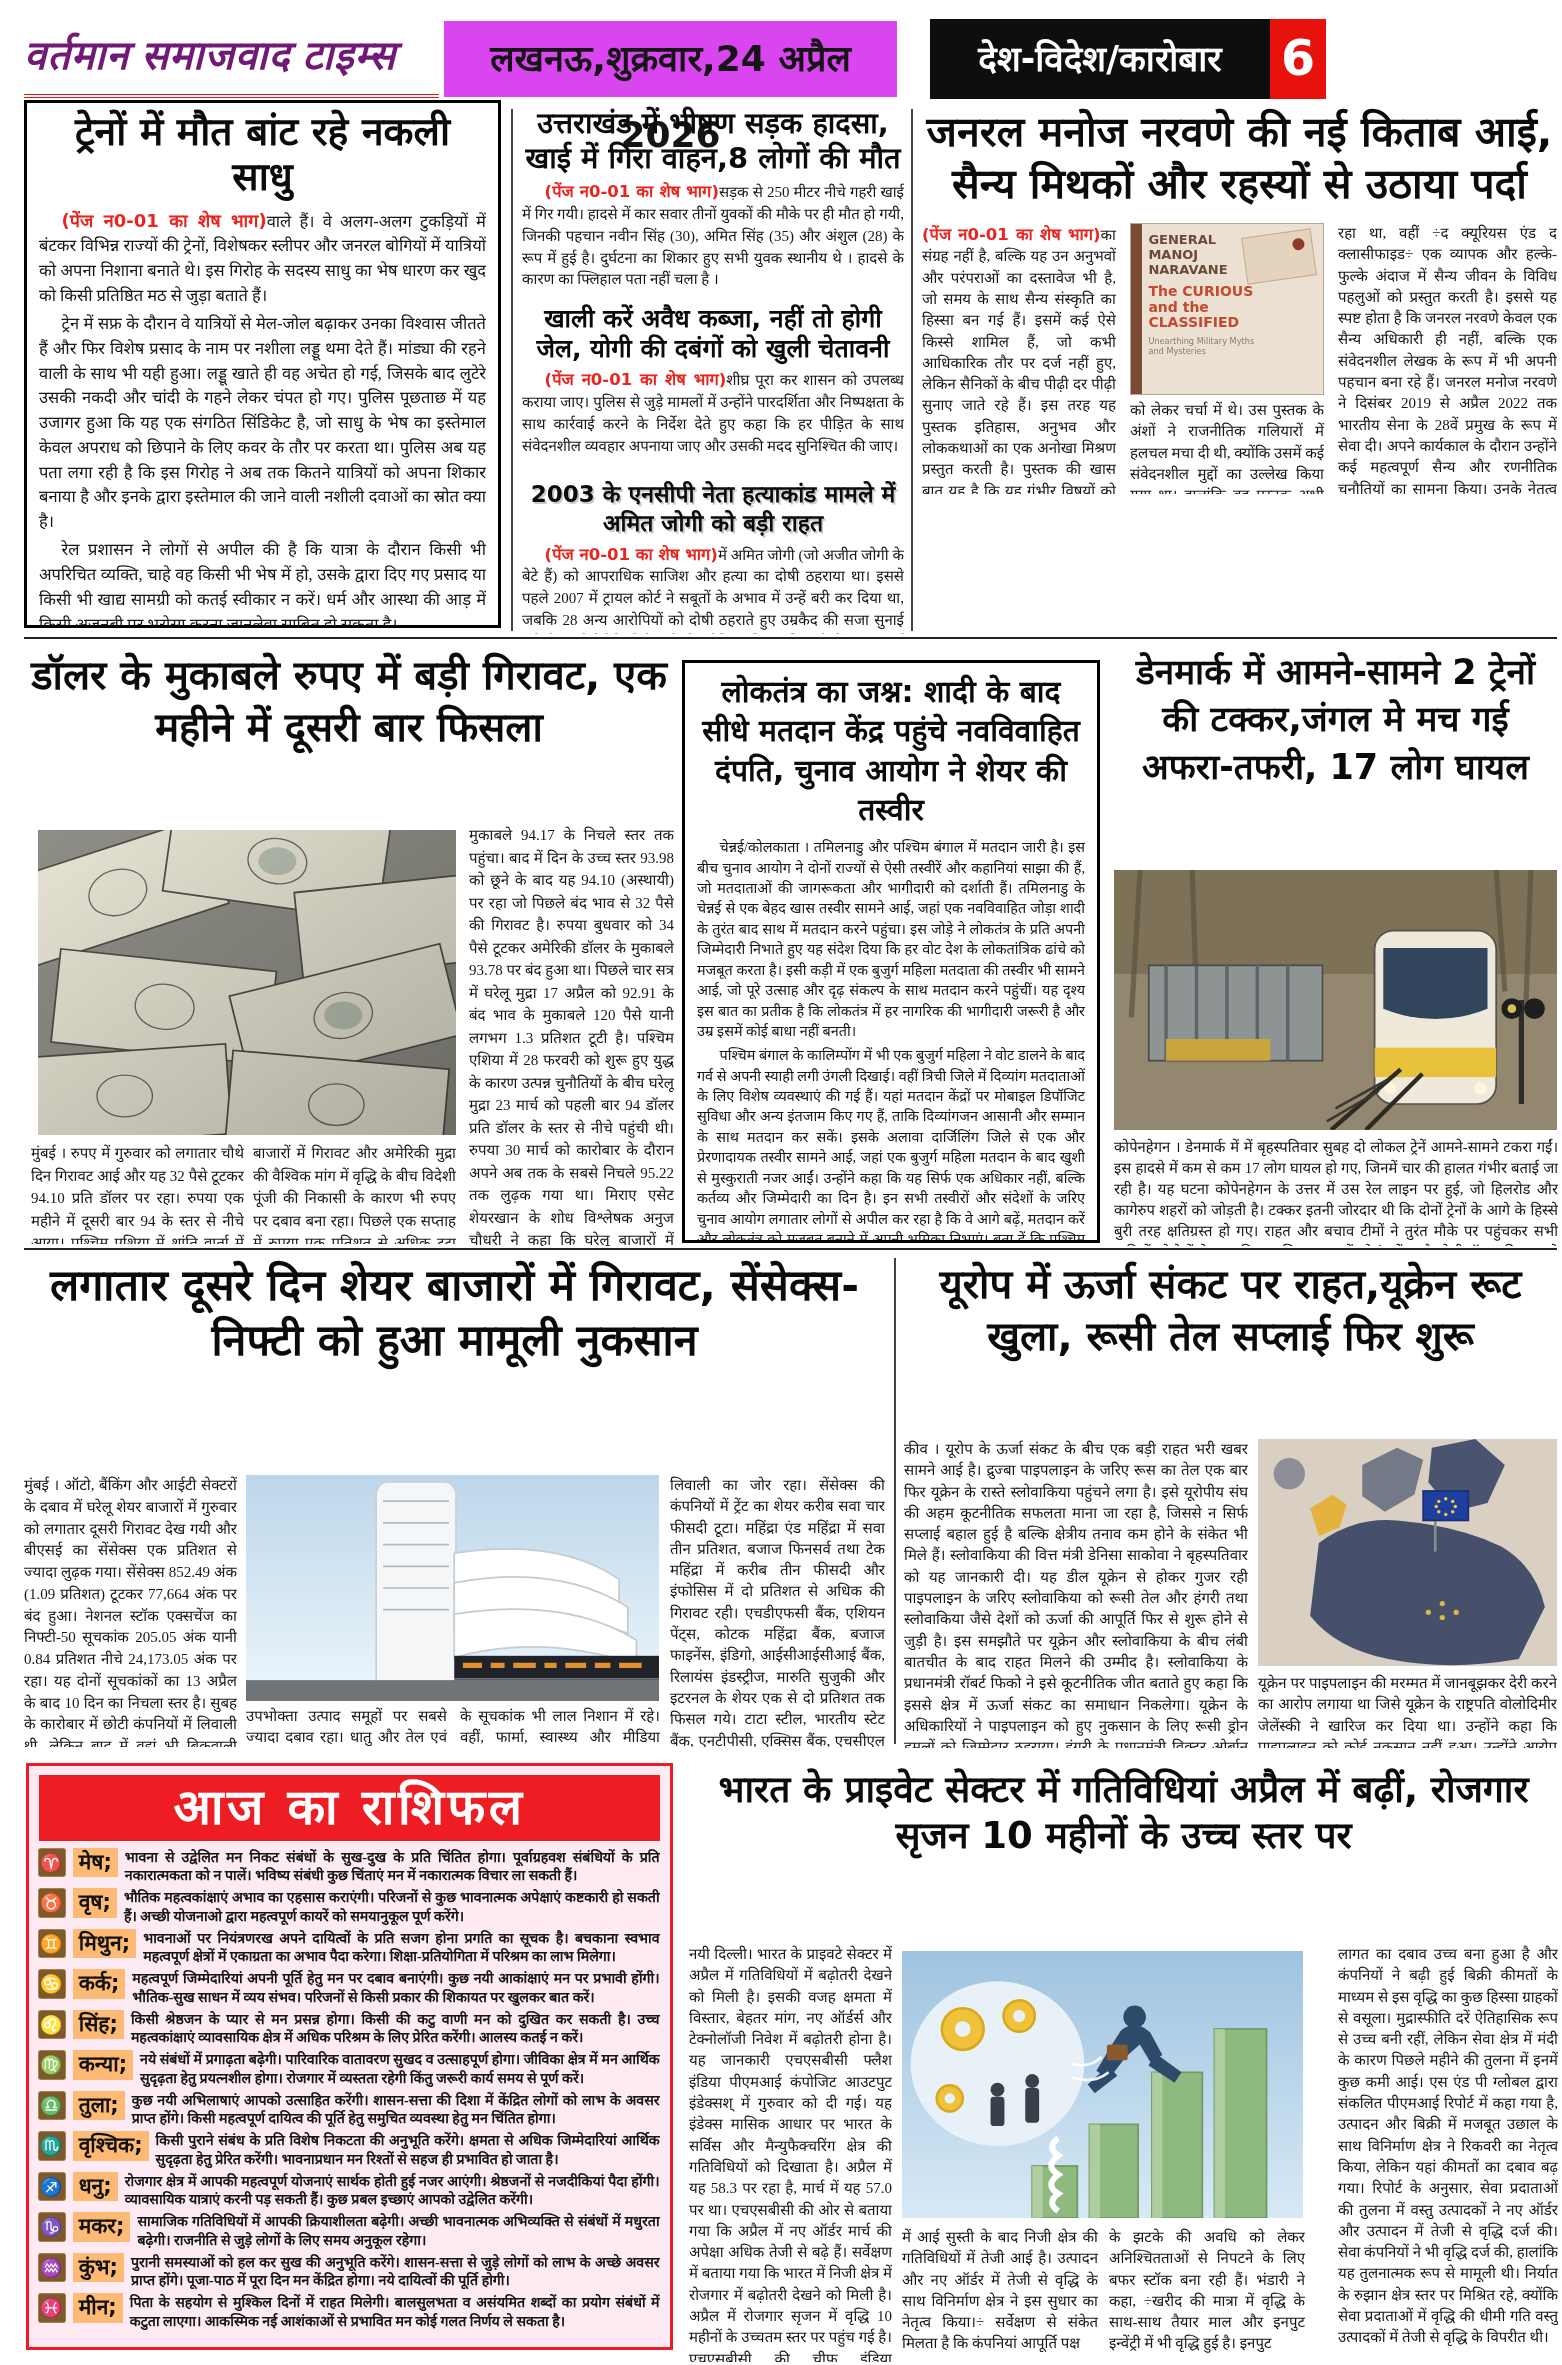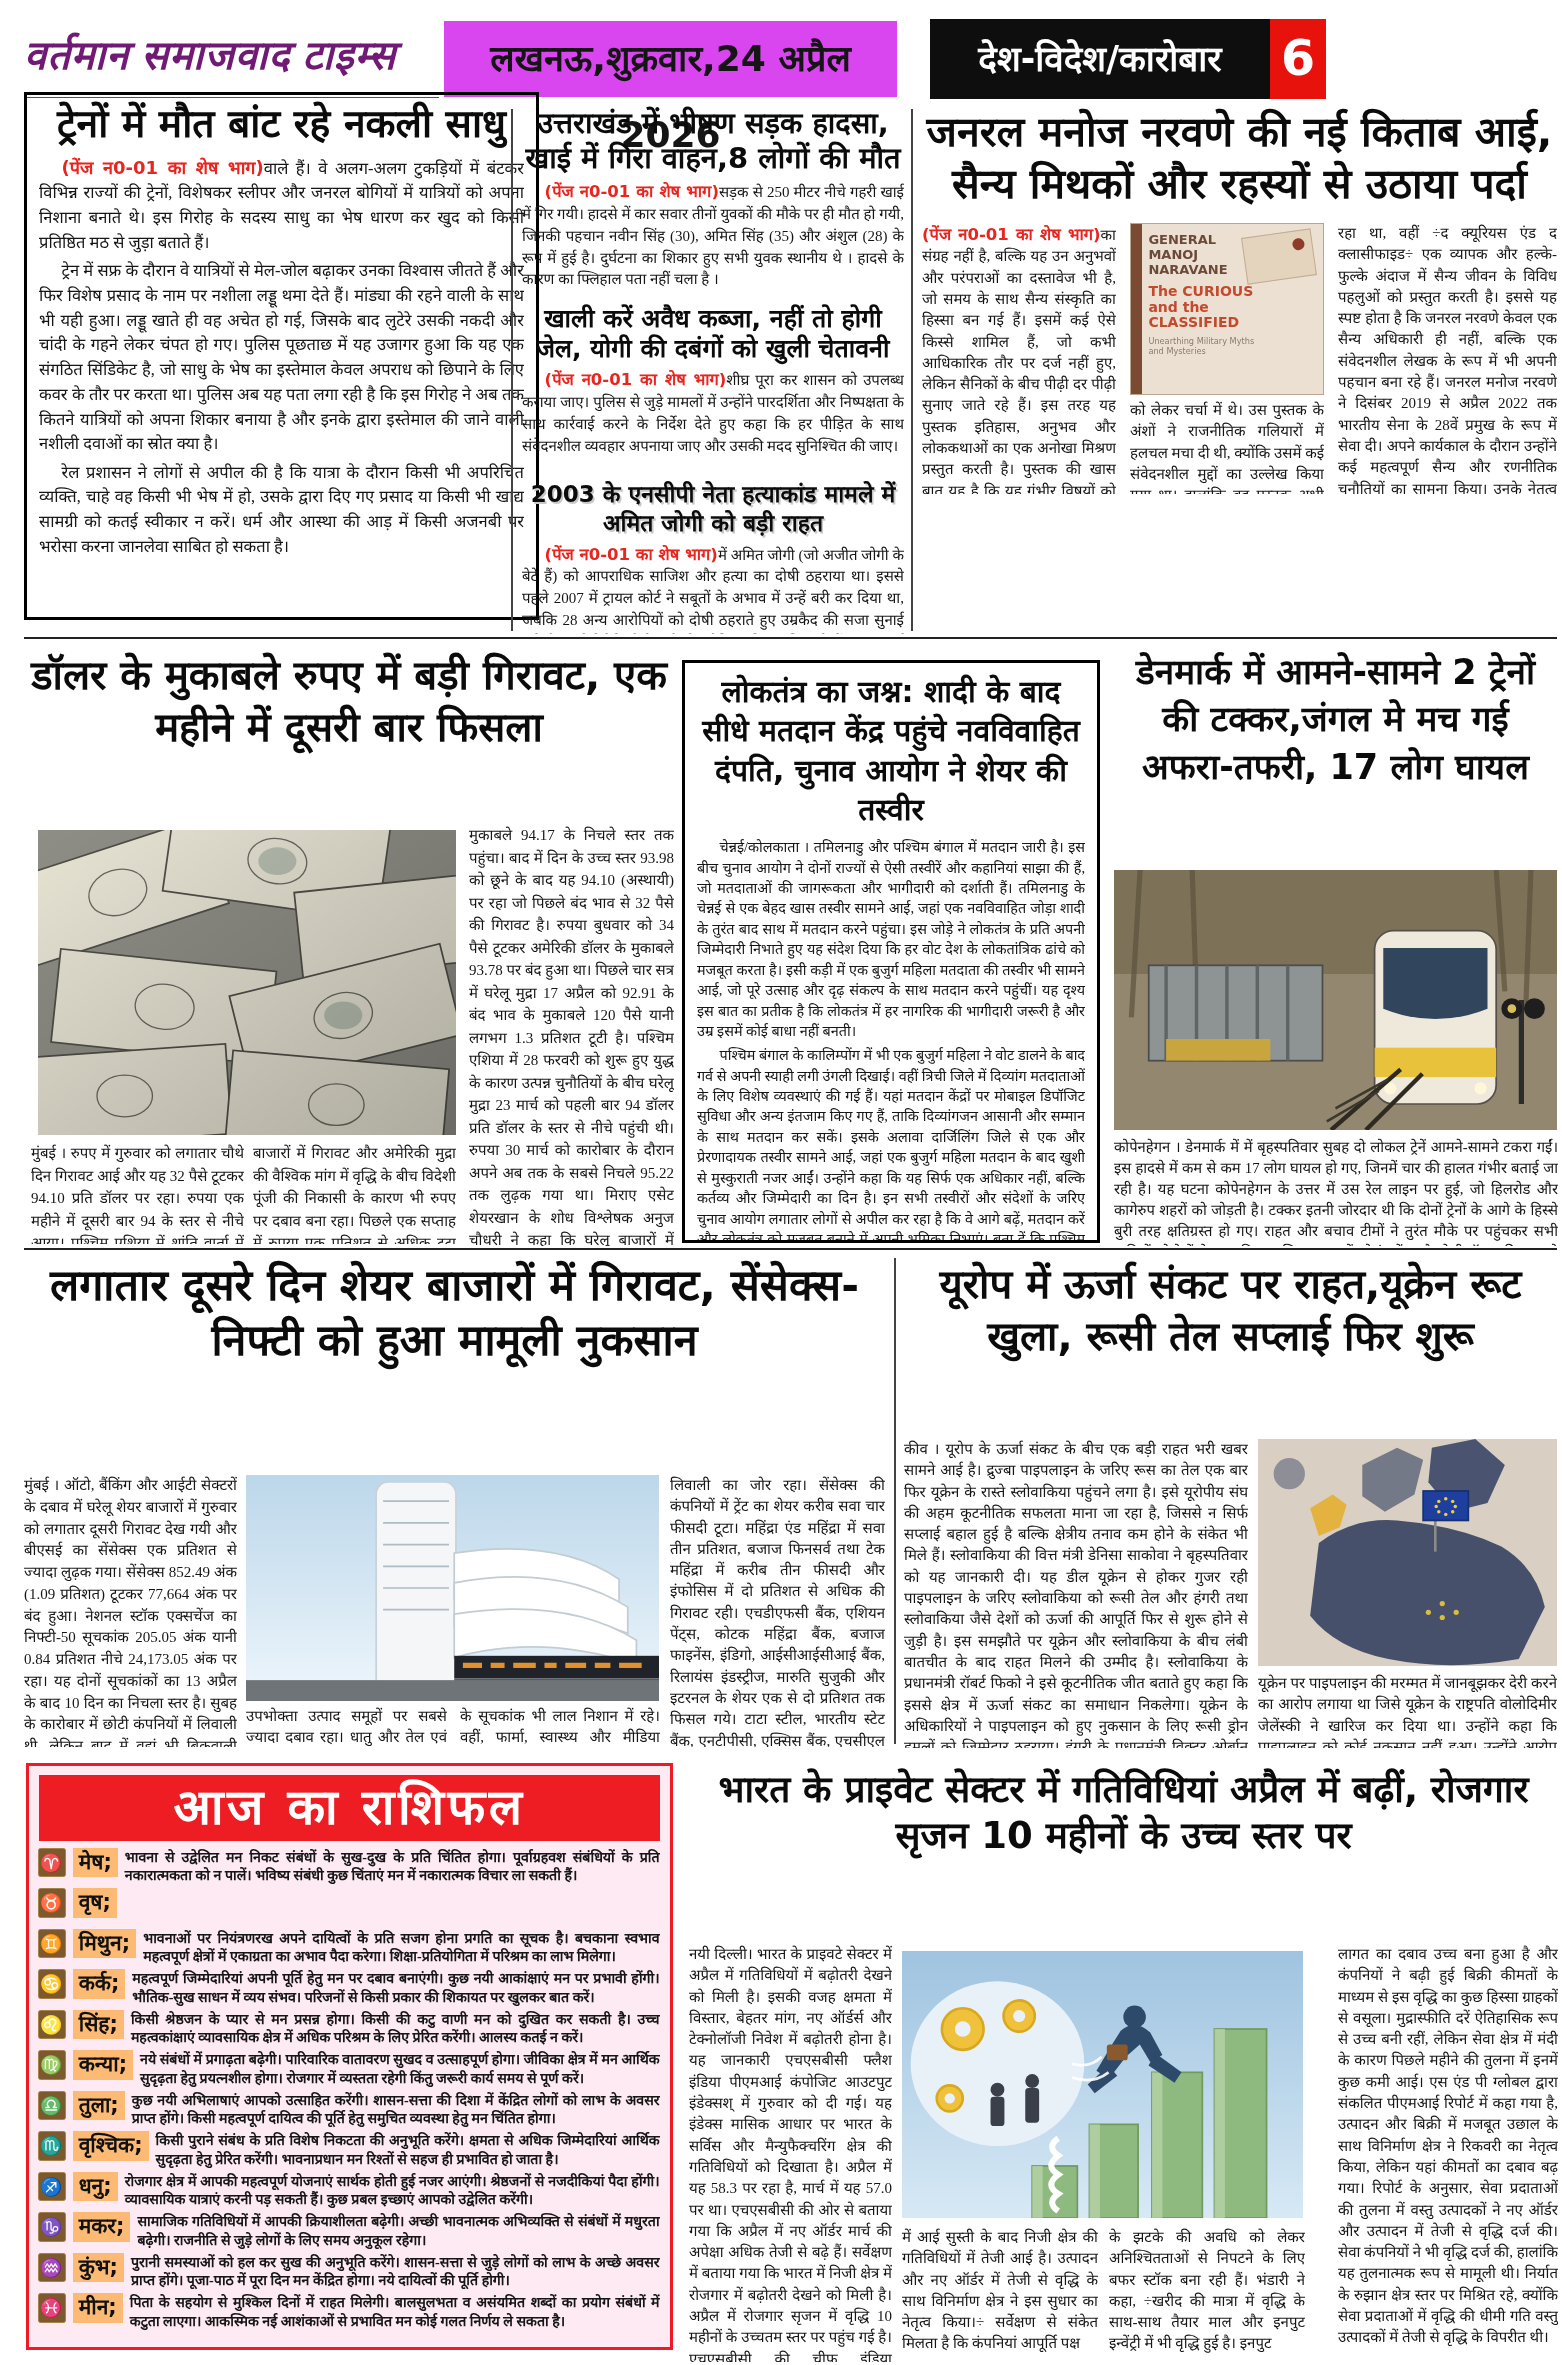--- a/index.html
+++ b/index.html
@@ -52,21 +52,21 @@
 </head>
 <body>
 
 <div id="page">
 
   <div class="abs" id="masthead" style="left:24px;top:21px;width:415px;height:73px;">वर्तमान समाजवाद टाइम्स</div>
   <div class="abs" id="dateline" style="left:444px;top:21px;width:453px;height:76px;">लखनऊ,शुक्रवार,24 अप्रैल 2026</div>
   <div class="abs" id="section-box" style="left:930px;top:19px;width:340px;height:80px;">देश-विदेश/कारोबार</div>
   <div class="abs" id="page-num" style="left:1270px;top:19px;width:56px;height:80px;">6</div>
 
-  <div class="abs black-box" style="left:24px;top:92px;width:515px;height:528px;">
+  <div class="abs black-box" style="left:24px;top:100px;width:477px;height:528px;">
     <div class="hd" style="font-size:39px;line-height:1.15;margin:1.7px 0 7px 0;">ट्रेनों में मौत बांट रहे नकली साधु</div>
     <div class="body-txt" style="font-size:16.5px;line-height:1.5;">
       <p><span class="note" style="font-size:18px;">(पेंज न0-01 का शेष भाग)</span><span>वाले हैं। वे अलग-अलग टुकड़ियों में बंटकर विभिन्न राज्यों की ट्रेनों, विशेषकर स्लीपर और जनरल बोगियों में यात्रियों को अपना निशाना बनाते थे। इस गिरोह के सदस्य साधु का भेष धारण कर खुद को किसी प्रतिष्ठित मठ से जुड़ा बताते हैं।</span></p>
       <p><span>ट्रेन में सफ्र के दौरान वे यात्रियों से मेल-जोल बढ़ाकर उनका विश्वास जीतते हैं और फिर विशेष प्रसाद के नाम पर नशीला लड्डू थमा देते हैं। मांड्या की रहने वाली के साथ भी यही हुआ। लड्डू खाते ही वह अचेत हो गई, जिसके बाद लुटेरे उसकी नकदी और चांदी के गहने लेकर चंपत हो गए। पुलिस पूछताछ में यह उजागर हुआ कि यह एक संगठित सिंडिकेट है, जो साधु के भेष का इस्तेमाल केवल अपराध को छिपाने के लिए कवर के तौर पर करता था। पुलिस अब यह पता लगा रही है कि इस गिरोह ने अब तक कितने यात्रियों को अपना शिकार बनाया है और इनके द्वारा इस्तेमाल की जाने वाली नशीली दवाओं का स्रोत क्या है।</span></p>
       <p><span>रेल प्रशासन ने लोगों से अपील की है कि यात्रा के दौरान किसी भी अपरिचित व्यक्ति, चाहे वह किसी भी भेष में हो, उसके द्वारा दिए गए प्रसाद या किसी भी खाद्य सामग्री को कतई स्वीकार न करें। धर्म और आस्था की आड़ में किसी अजनबी पर भरोसा करना जानलेवा साबित हो सकता है।</span></p>
     </div>
 
   </div>
 
   <div class="abs rule-v" style="left:511px;top:109px;height:522px;"></div>
@@ -284,20 +284,21 @@
   <div class="abs" id="horo-box" style="left:26px;top:1763px;width:647px;height:587px;">
     <div id="horo-banner">आज का राशिफल</div>
     <div class="zrow">
       <span class="zicon">♈</span>
       <span class="zname">मेष;</span>
       <span class="ztext">भावना से उद्वेलित मन निकट संबंधों के सुख-दुख के प्रति चिंतित होगा। पूर्वाग्रहवश संबंधियों के प्रति नकारात्मकता को न पालें। भविष्य संबंधी कुछ चिंताएं मन में नकारात्मक विचार ला सकती हैं।</span>
     </div>
     <div class="zrow">
       <span class="zicon">♉</span>
       <span class="zname">वृष;</span>
+      <span class="ztext">भौतिक महत्वकांक्षाएं अभाव का एहसास कराएंगी। परिजनों से कुछ भावनात्मक अपेक्षाएं कष्टकारी हो सकती हैं। अच्छी योजनाओ द्वारा महत्वपूर्ण कायरें को समयानुकूल पूर्ण करेंगे।</span>
     </div>
     <div class="zrow">
       <span class="zicon">♊</span>
       <span class="zname">मिथुन;</span>
       <span class="ztext">भावनाओं पर नियंत्रणरख अपने दायित्वों के प्रति सजग होना प्रगति का सूचक है। बचकाना स्वभाव महत्वपूर्ण क्षेत्रों में एकाग्रता का अभाव पैदा करेगा। शिक्षा-प्रतियोगिता में परिश्रम का लाभ मिलेगा।</span>
     </div>
     <div class="zrow">
       <span class="zicon">♋</span>
       <span class="zname">कर्क;</span>
       <span class="ztext">महत्वपूर्ण जिम्मेदारियां अपनी पूर्ति हेतु मन पर दबाव बनाएंगी। कुछ नयी आकांक्षाएं मन पर प्रभावी होंगी। भौतिक-सुख साधन में व्यय संभव। परिजनों से किसी प्रकार की शिकायत पर खुलकर बात करें।</span>

